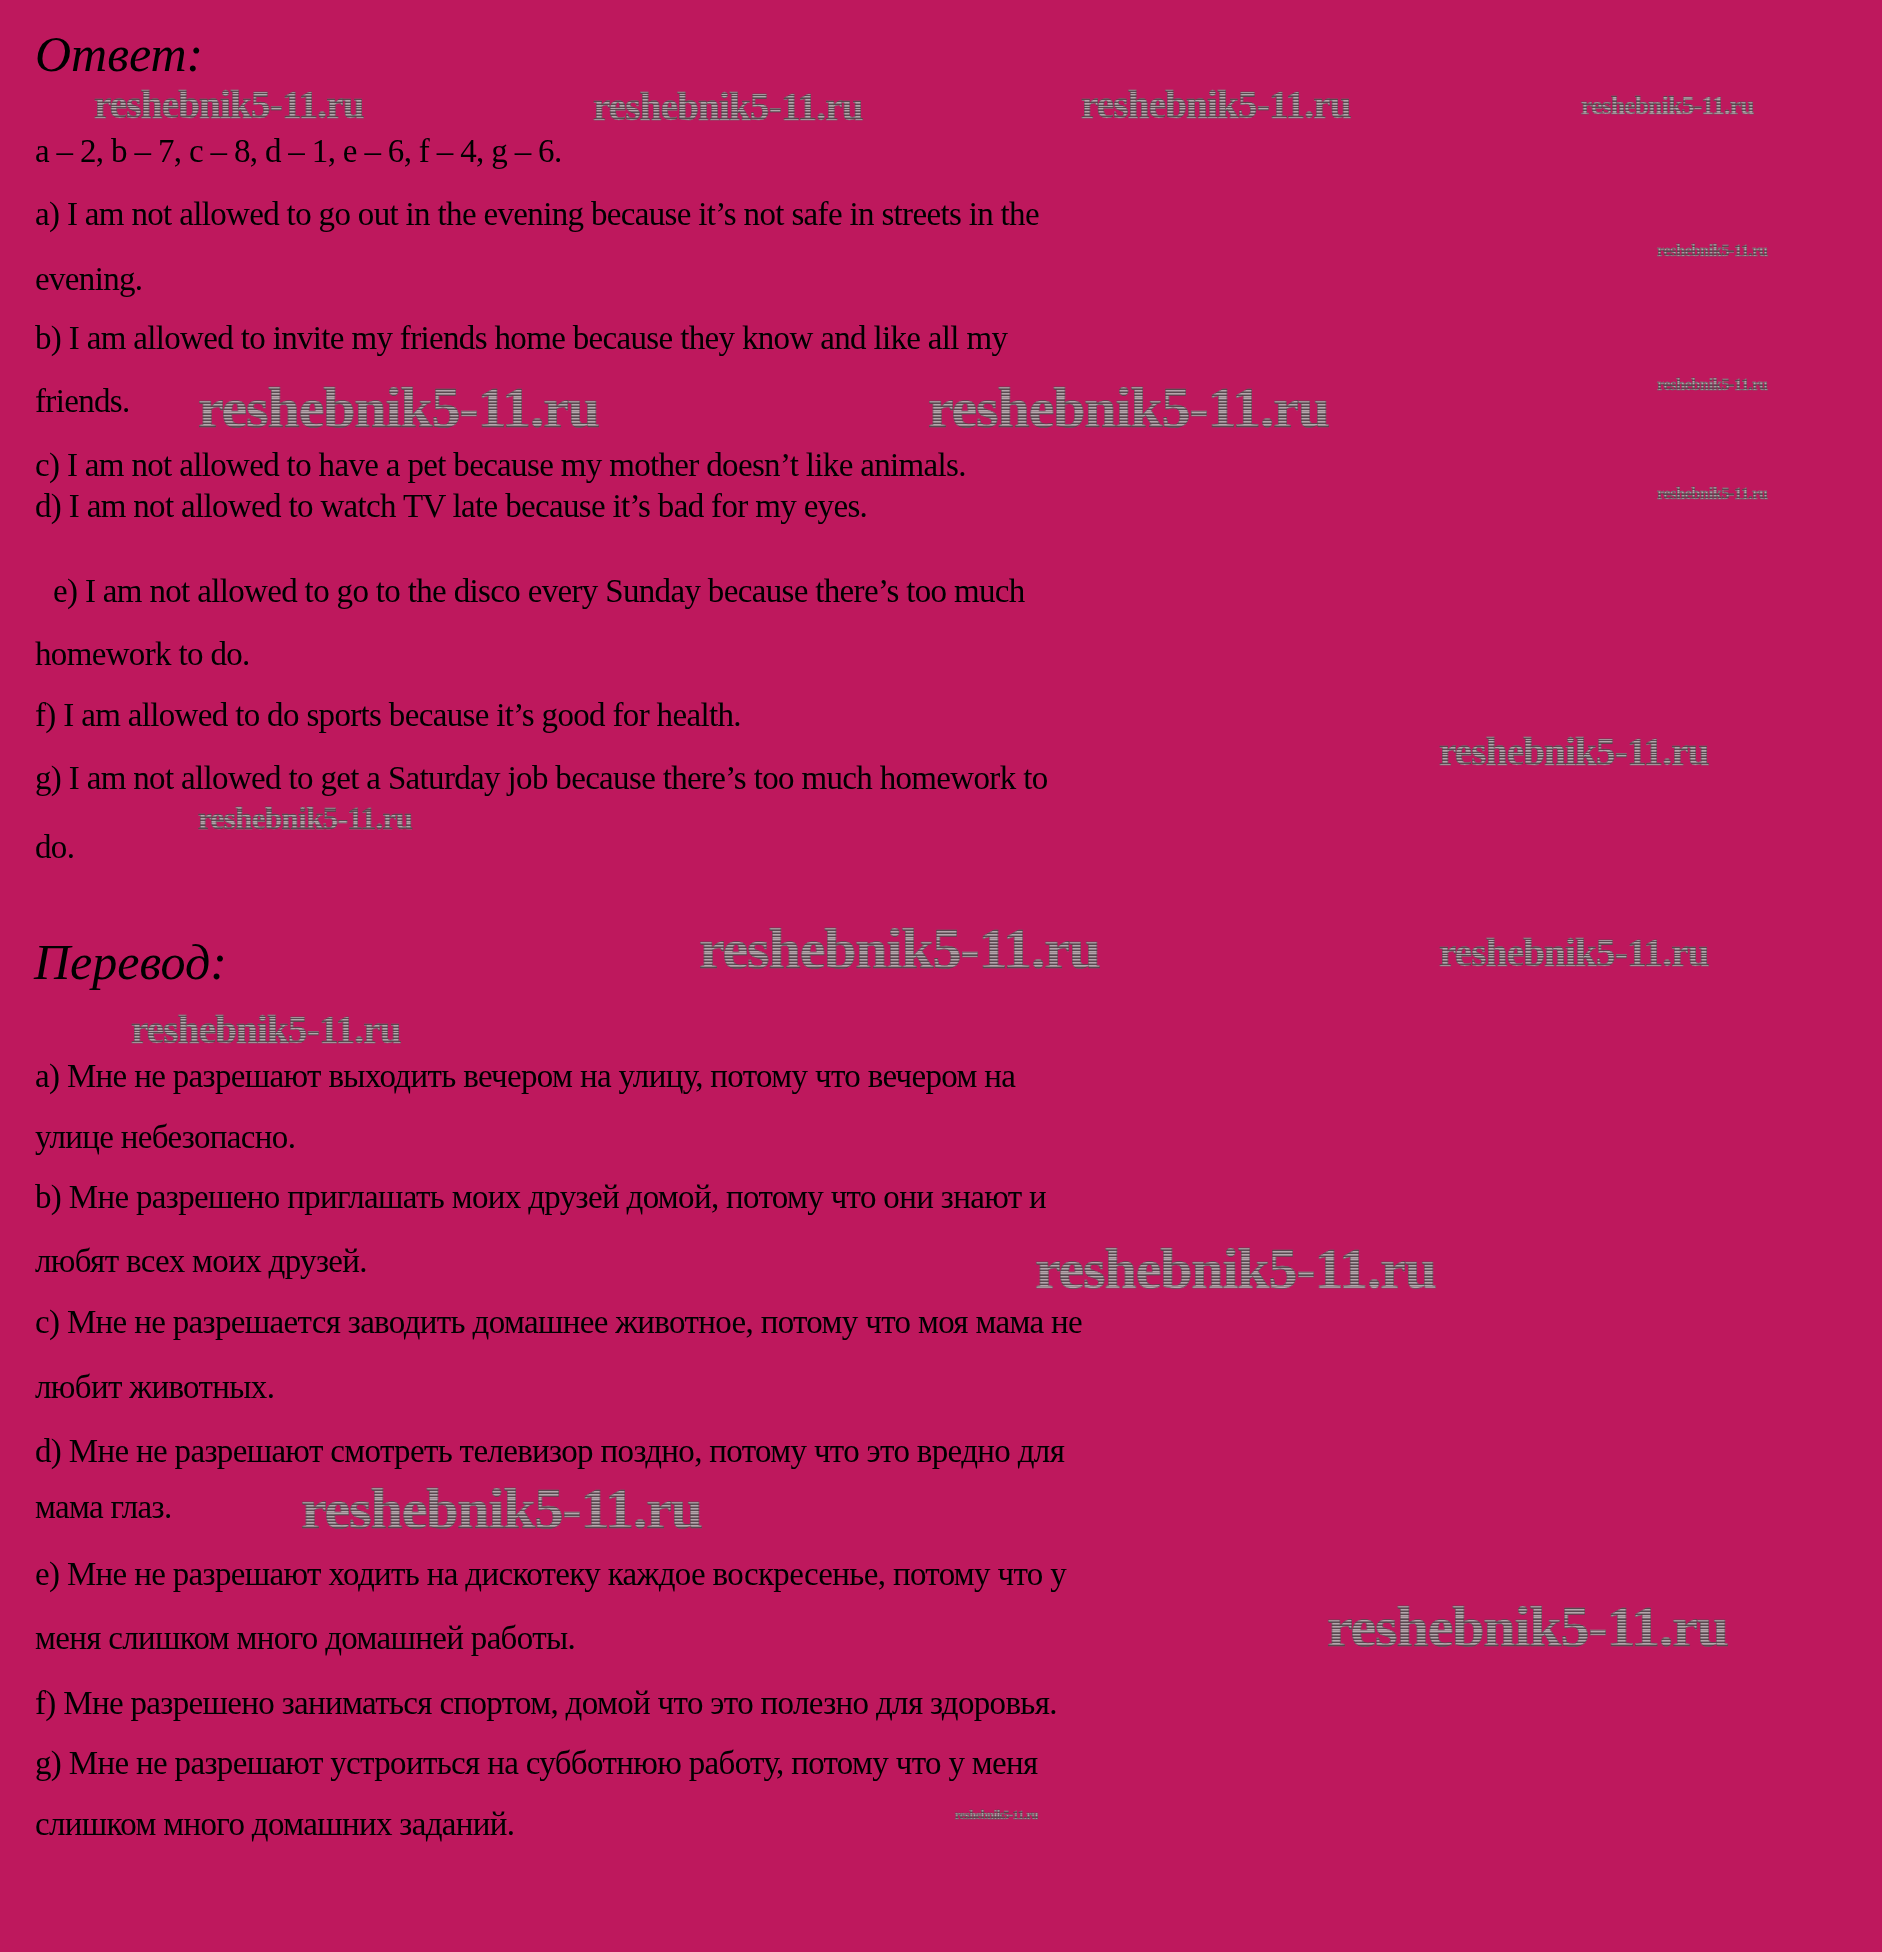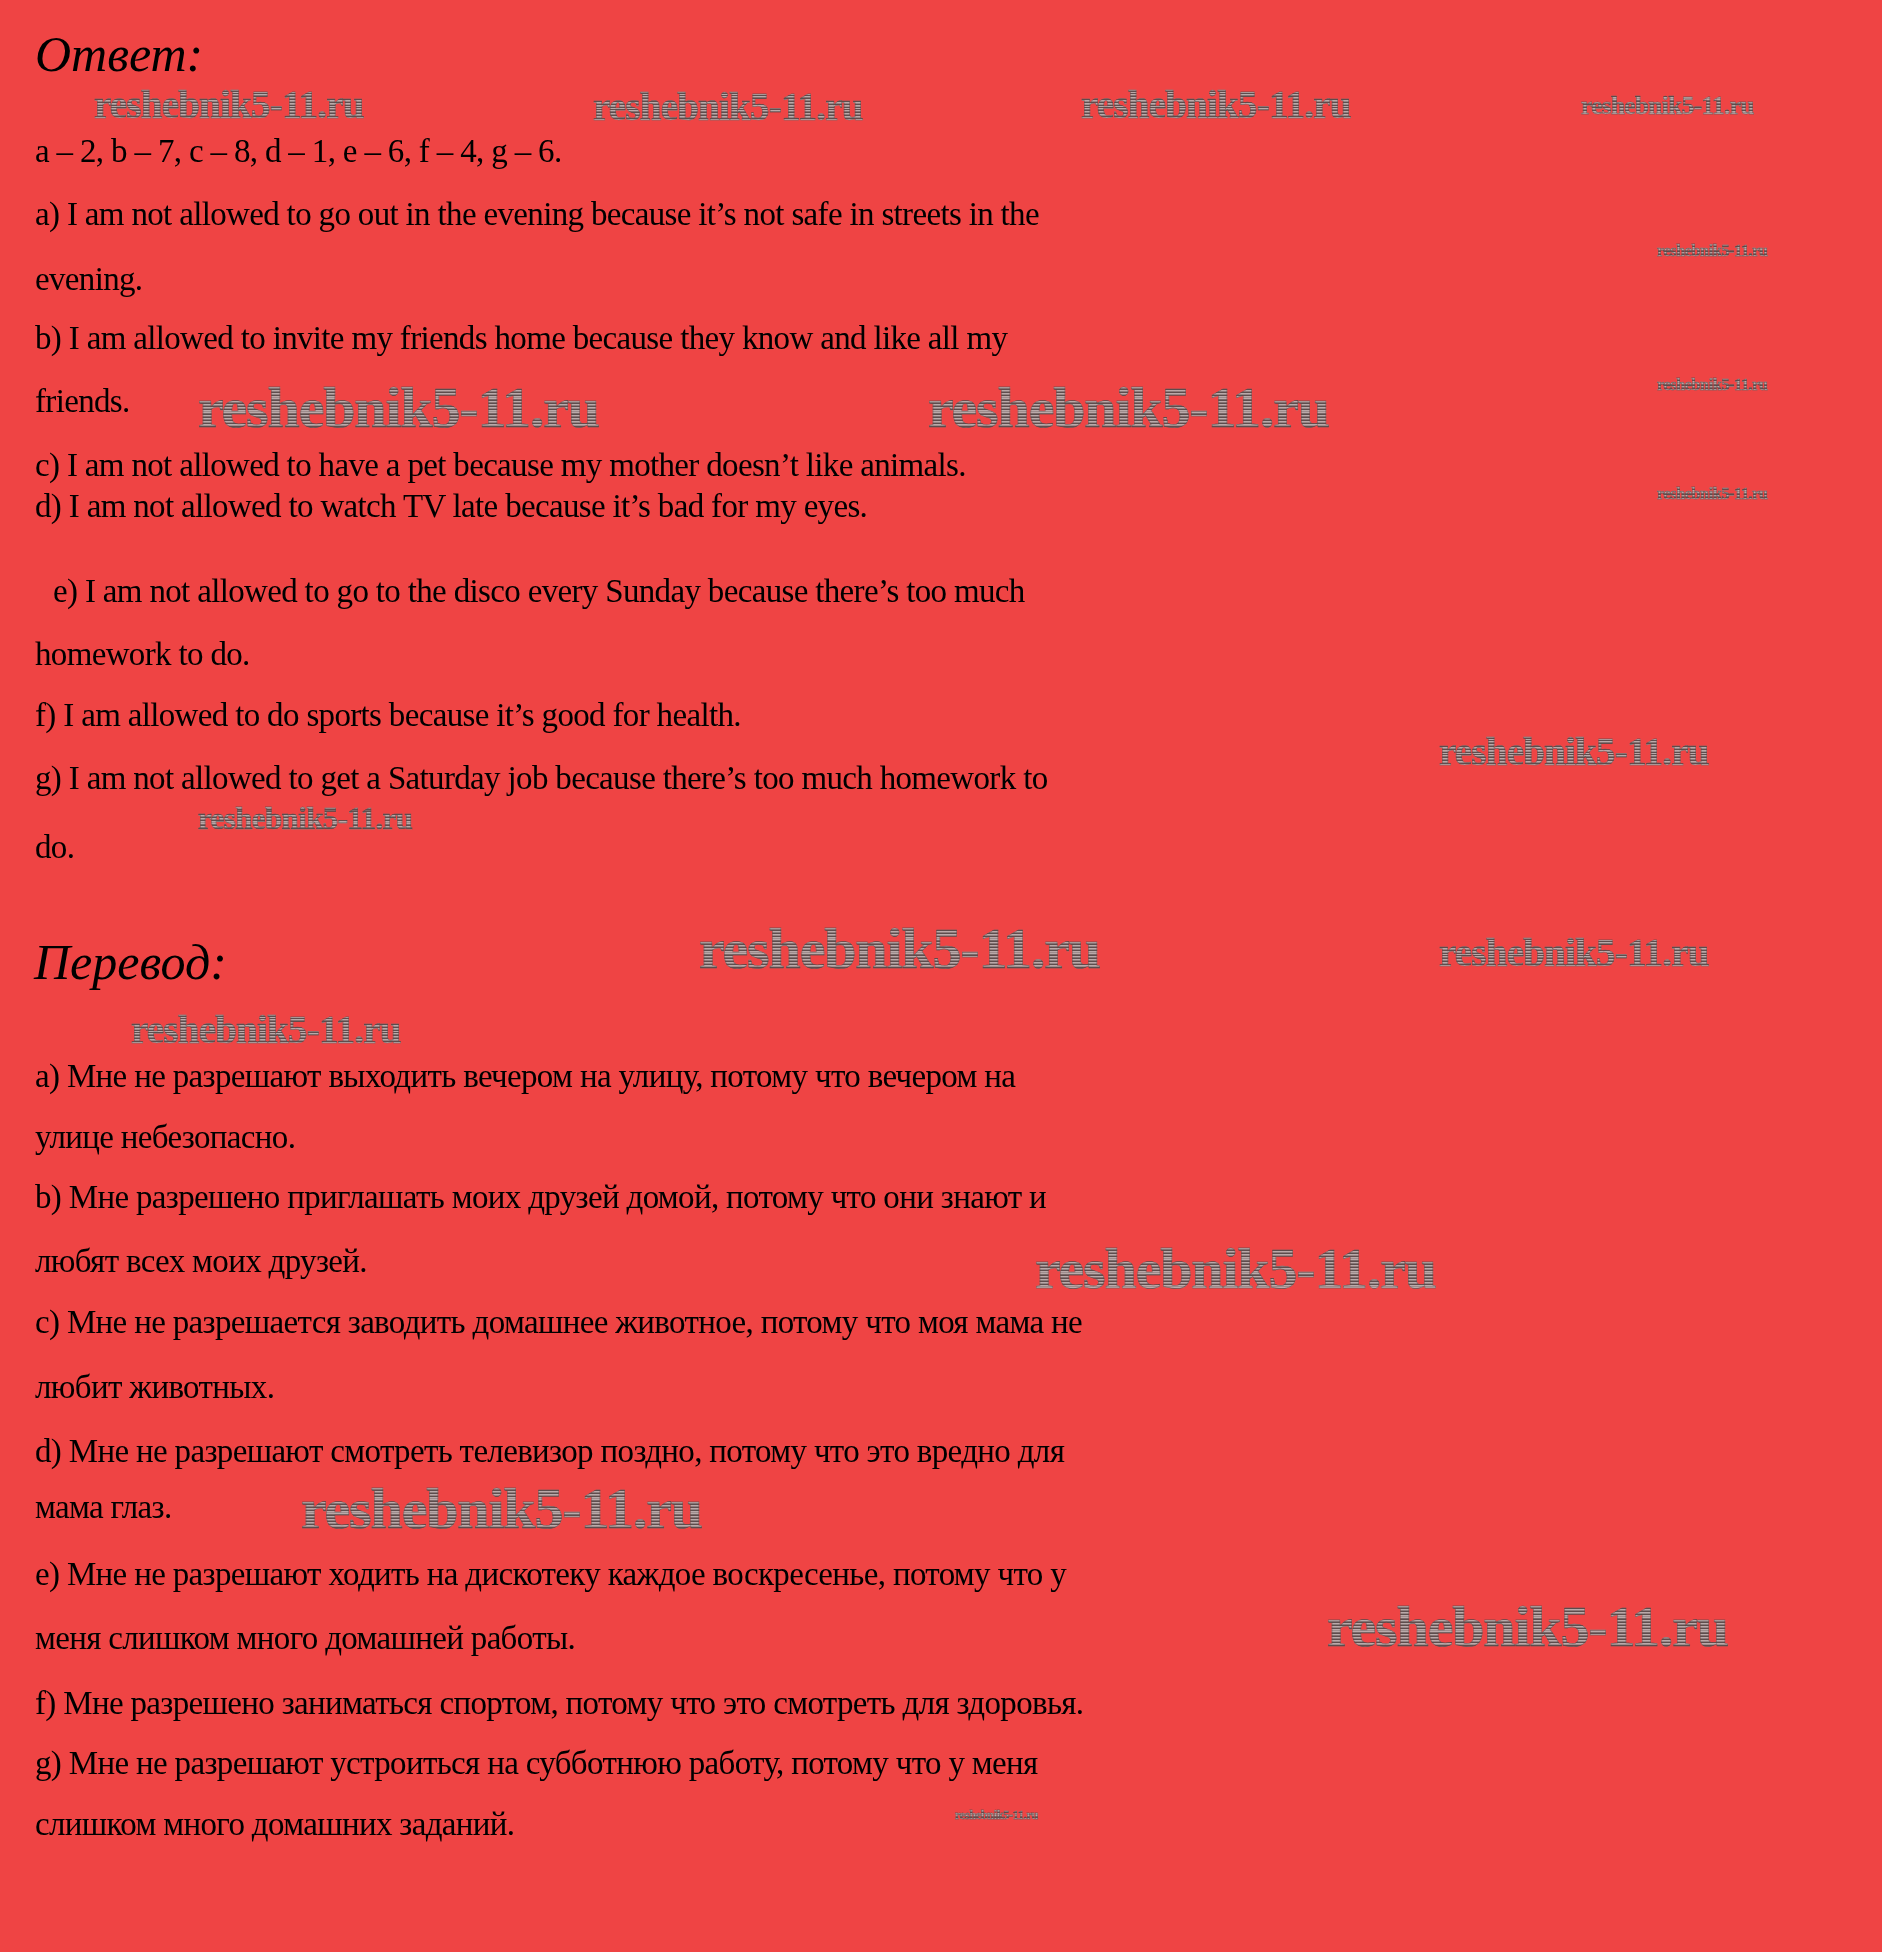--- a/index.html
+++ b/index.html
@@ -1,20 +1,20 @@
 <!DOCTYPE html>
 <html style="font-size:15px"><head>
 <meta charset="utf-8">
 <style>
   html,body{margin:0;padding:0;background:#ffffff;}
   #page{
     position:relative;
     width:1882px;
     height:1952px;
-    background:#ef4444;
+    background:#be185d;
     overflow:hidden;
     font-family:"Liberation Serif", serif;
   }
   .line{
     position:absolute;
     white-space:nowrap;
     color:#000000;
     font-size:33px;
     line-height:1.12;
     letter-spacing:-0.02em;
@@ -66,21 +66,21 @@
       <div class="line body" style="top: 1058px; left: 35px;">a) Мне не разрешают выходить вечером на улицу, потому что вечером на</div>
       <div class="line body" style="top: 1119px; left: 35px;">улице небезопасно.</div>
       <div class="line body" style="top: 1179px; left: 35px;">b) Мне разрешено приглашать моих друзей домой, потому что они знают и</div>
       <div class="line body" style="top: 1243px; left: 23px; margin-left: 12px;">любят всех моих друзей.</div>
       <div class="line body" style="top: 1304px; left: 35px;">c) Мне не разрешается заводить домашнее животное, потому что моя мама не</div>
       <div class="line body" style="top: 1369px; left: 35px;">любит животных.</div>
       <div class="line body" style="top: 1433px; left: 35px;">d) Мне не разрешают смотреть телевизор поздно, потому что это вредно для</div>
       <div class="line body" style="top: 1489px; left: 35px;">мама глаз.</div>
       <div class="line body" style="top: 1556px; left: 35px;">e) Мне не разрешают ходить на дискотеку каждое воскресенье, потому что у</div>
       <div class="line body" style="top: 1620px; left: 35px;">меня слишком много домашней работы.</div>
-      <div class="line body" style="top: 1685px; left: 35px;">f) Мне разрешено заниматься спортом, потому что это смотреть для здоровья.</div>
+      <div class="line body" style="top: 1685px; left: 35px;">f) Мне разрешено заниматься спортом, домой что это полезно для здоровья.</div>
       <div class="line body" style="top: 1745px; left: 35px;">g) Мне не разрешают устроиться на субботнюю работу, потому что у меня</div>
       <div class="line body" style="top: 1806px; left: 35px;">слишком много домашних заданий.</div>
     </div>
   <div id="watermarks-container">
       <div class="wm" style="left: 94px; top: 85px; font-size: 39px;">reshebnik5-11.ru</div>
       <div class="wm" style="left: 593px; top: 87px; font-size: 39px;">reshebnik5-11.ru</div>
       <div class="wm" style="left: 1081px; top: 85px; font-size: 39px;">reshebnik5-11.ru</div>
       <div class="wm" style="left: 1581px; top: 93px; font-size: 25px;">reshebnik5-11.ru</div>
       <div class="wm" style="left: 1657px; top: 243px; font-size: 16px;">reshebnik5-11.ru</div>
       <div class="wm" style="left: 198px; top: 378px; font-size: 58px;">reshebnik5-11.ru</div>

